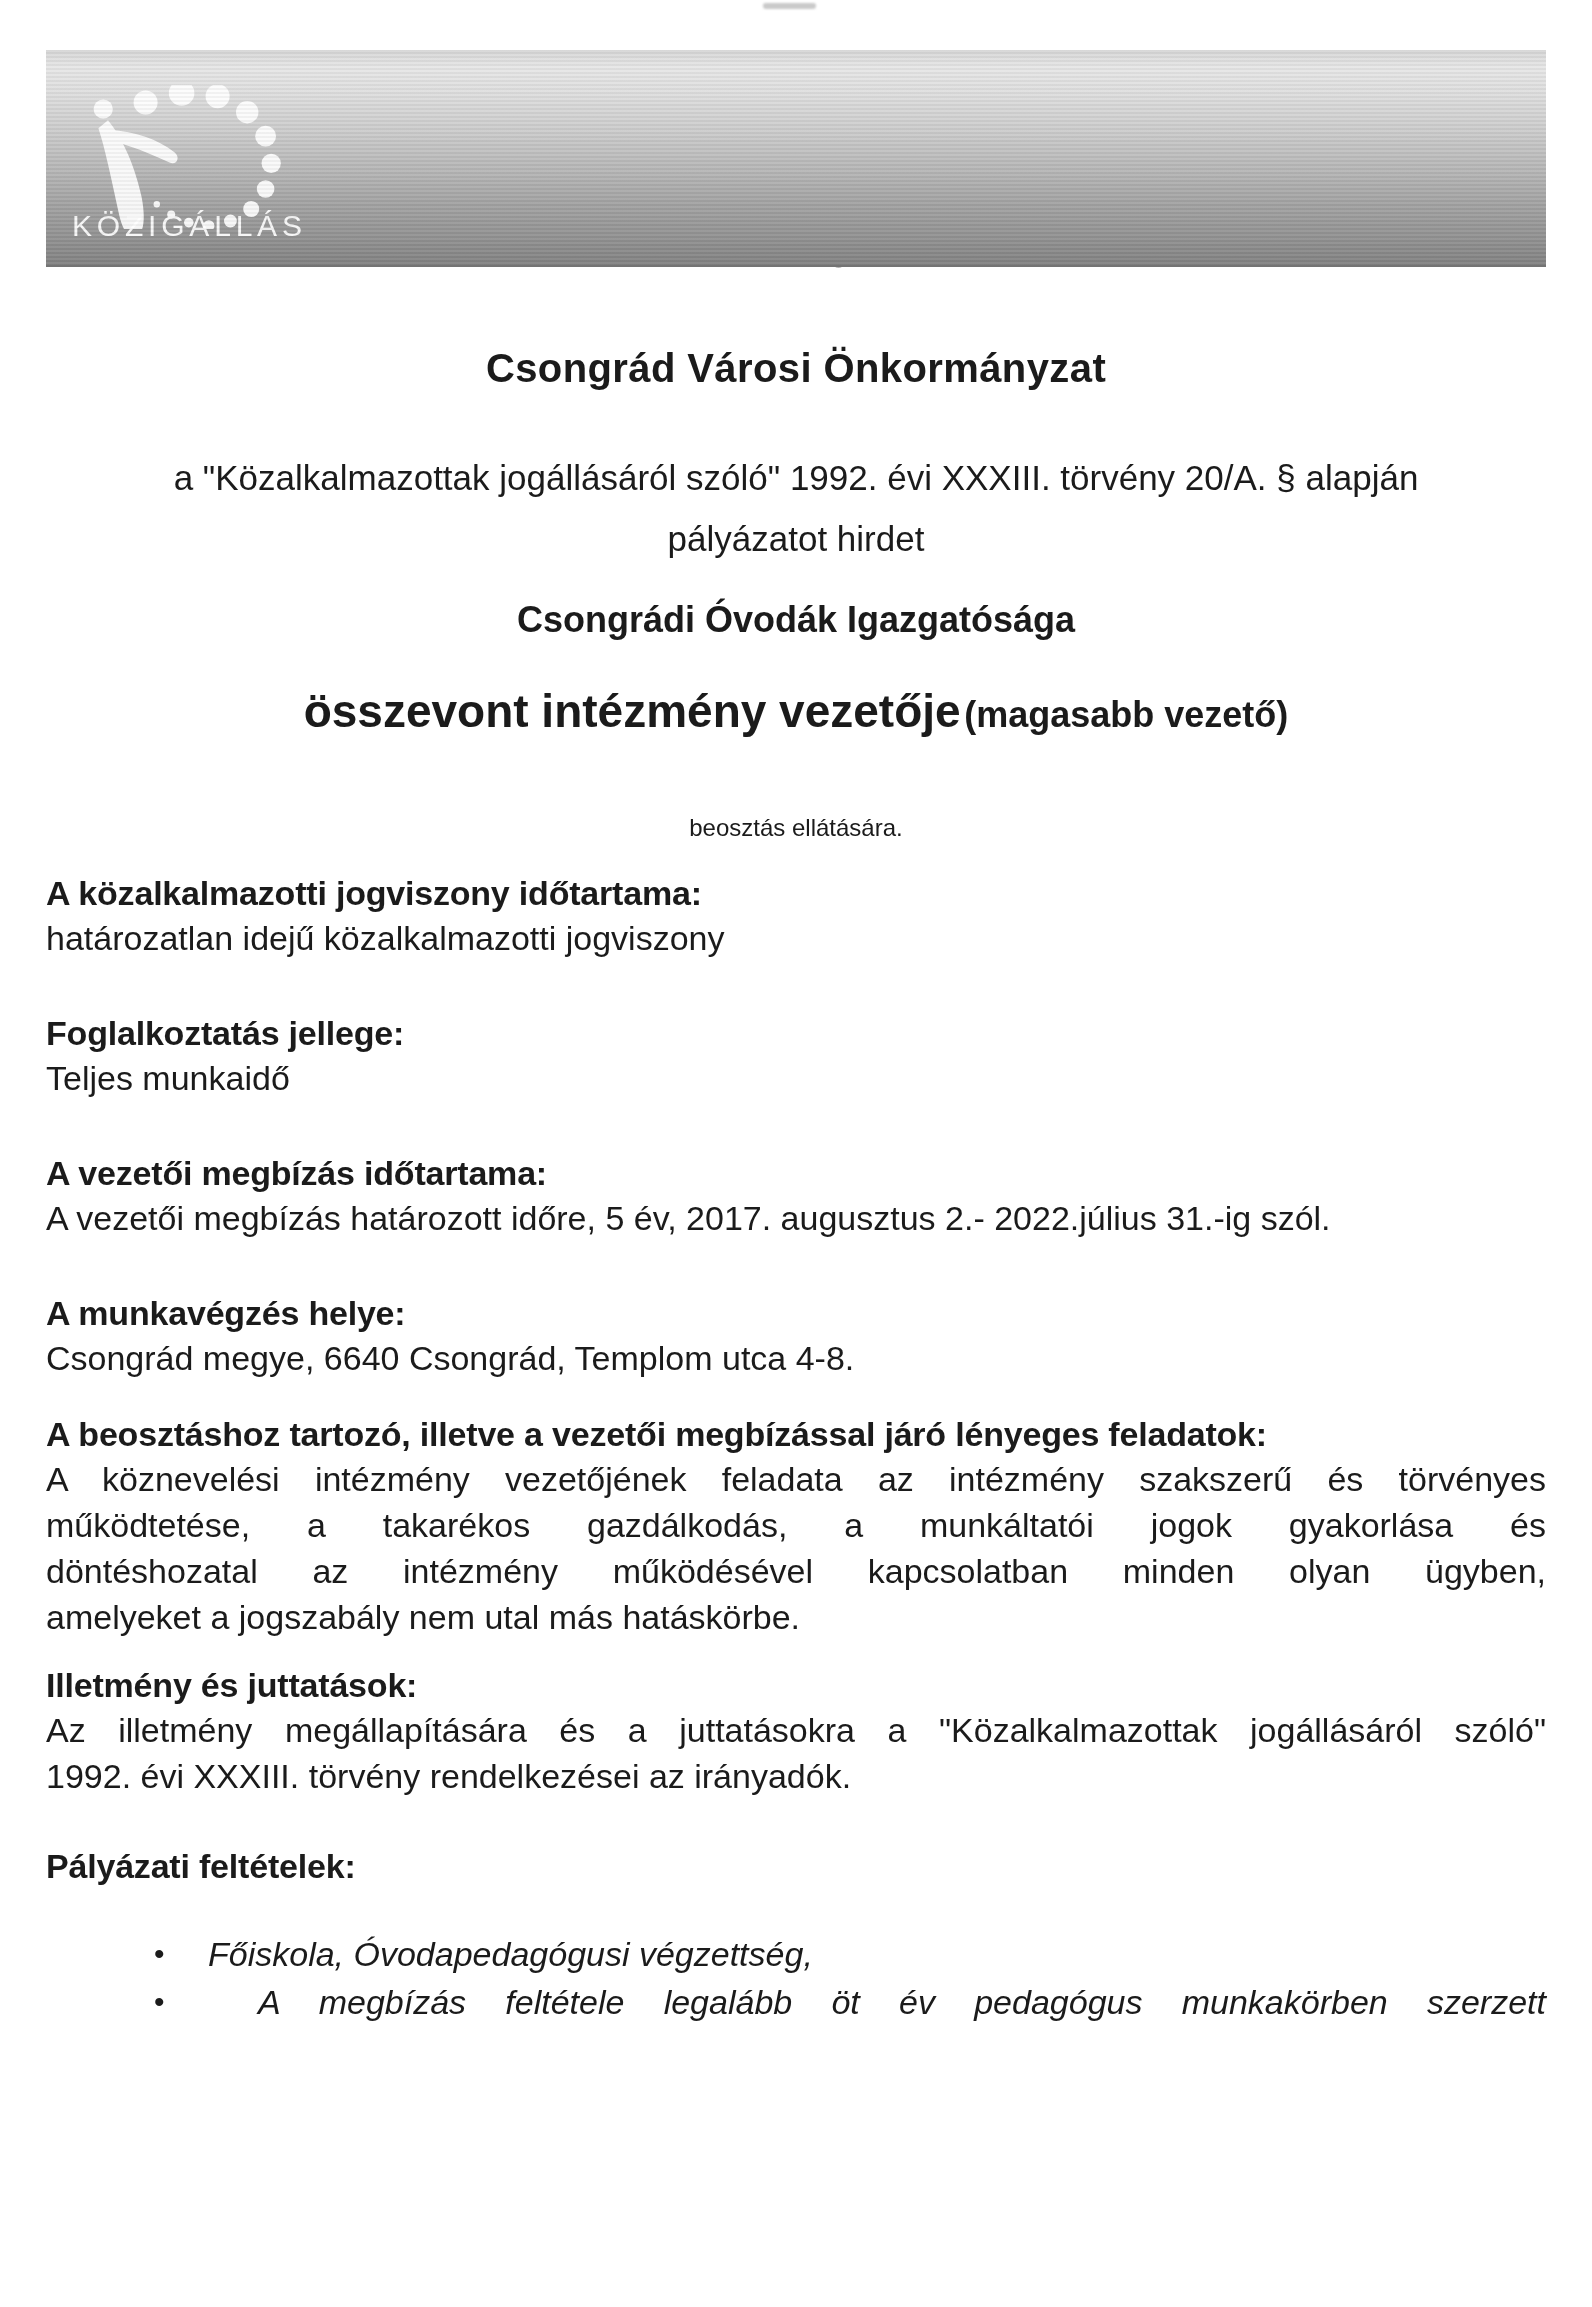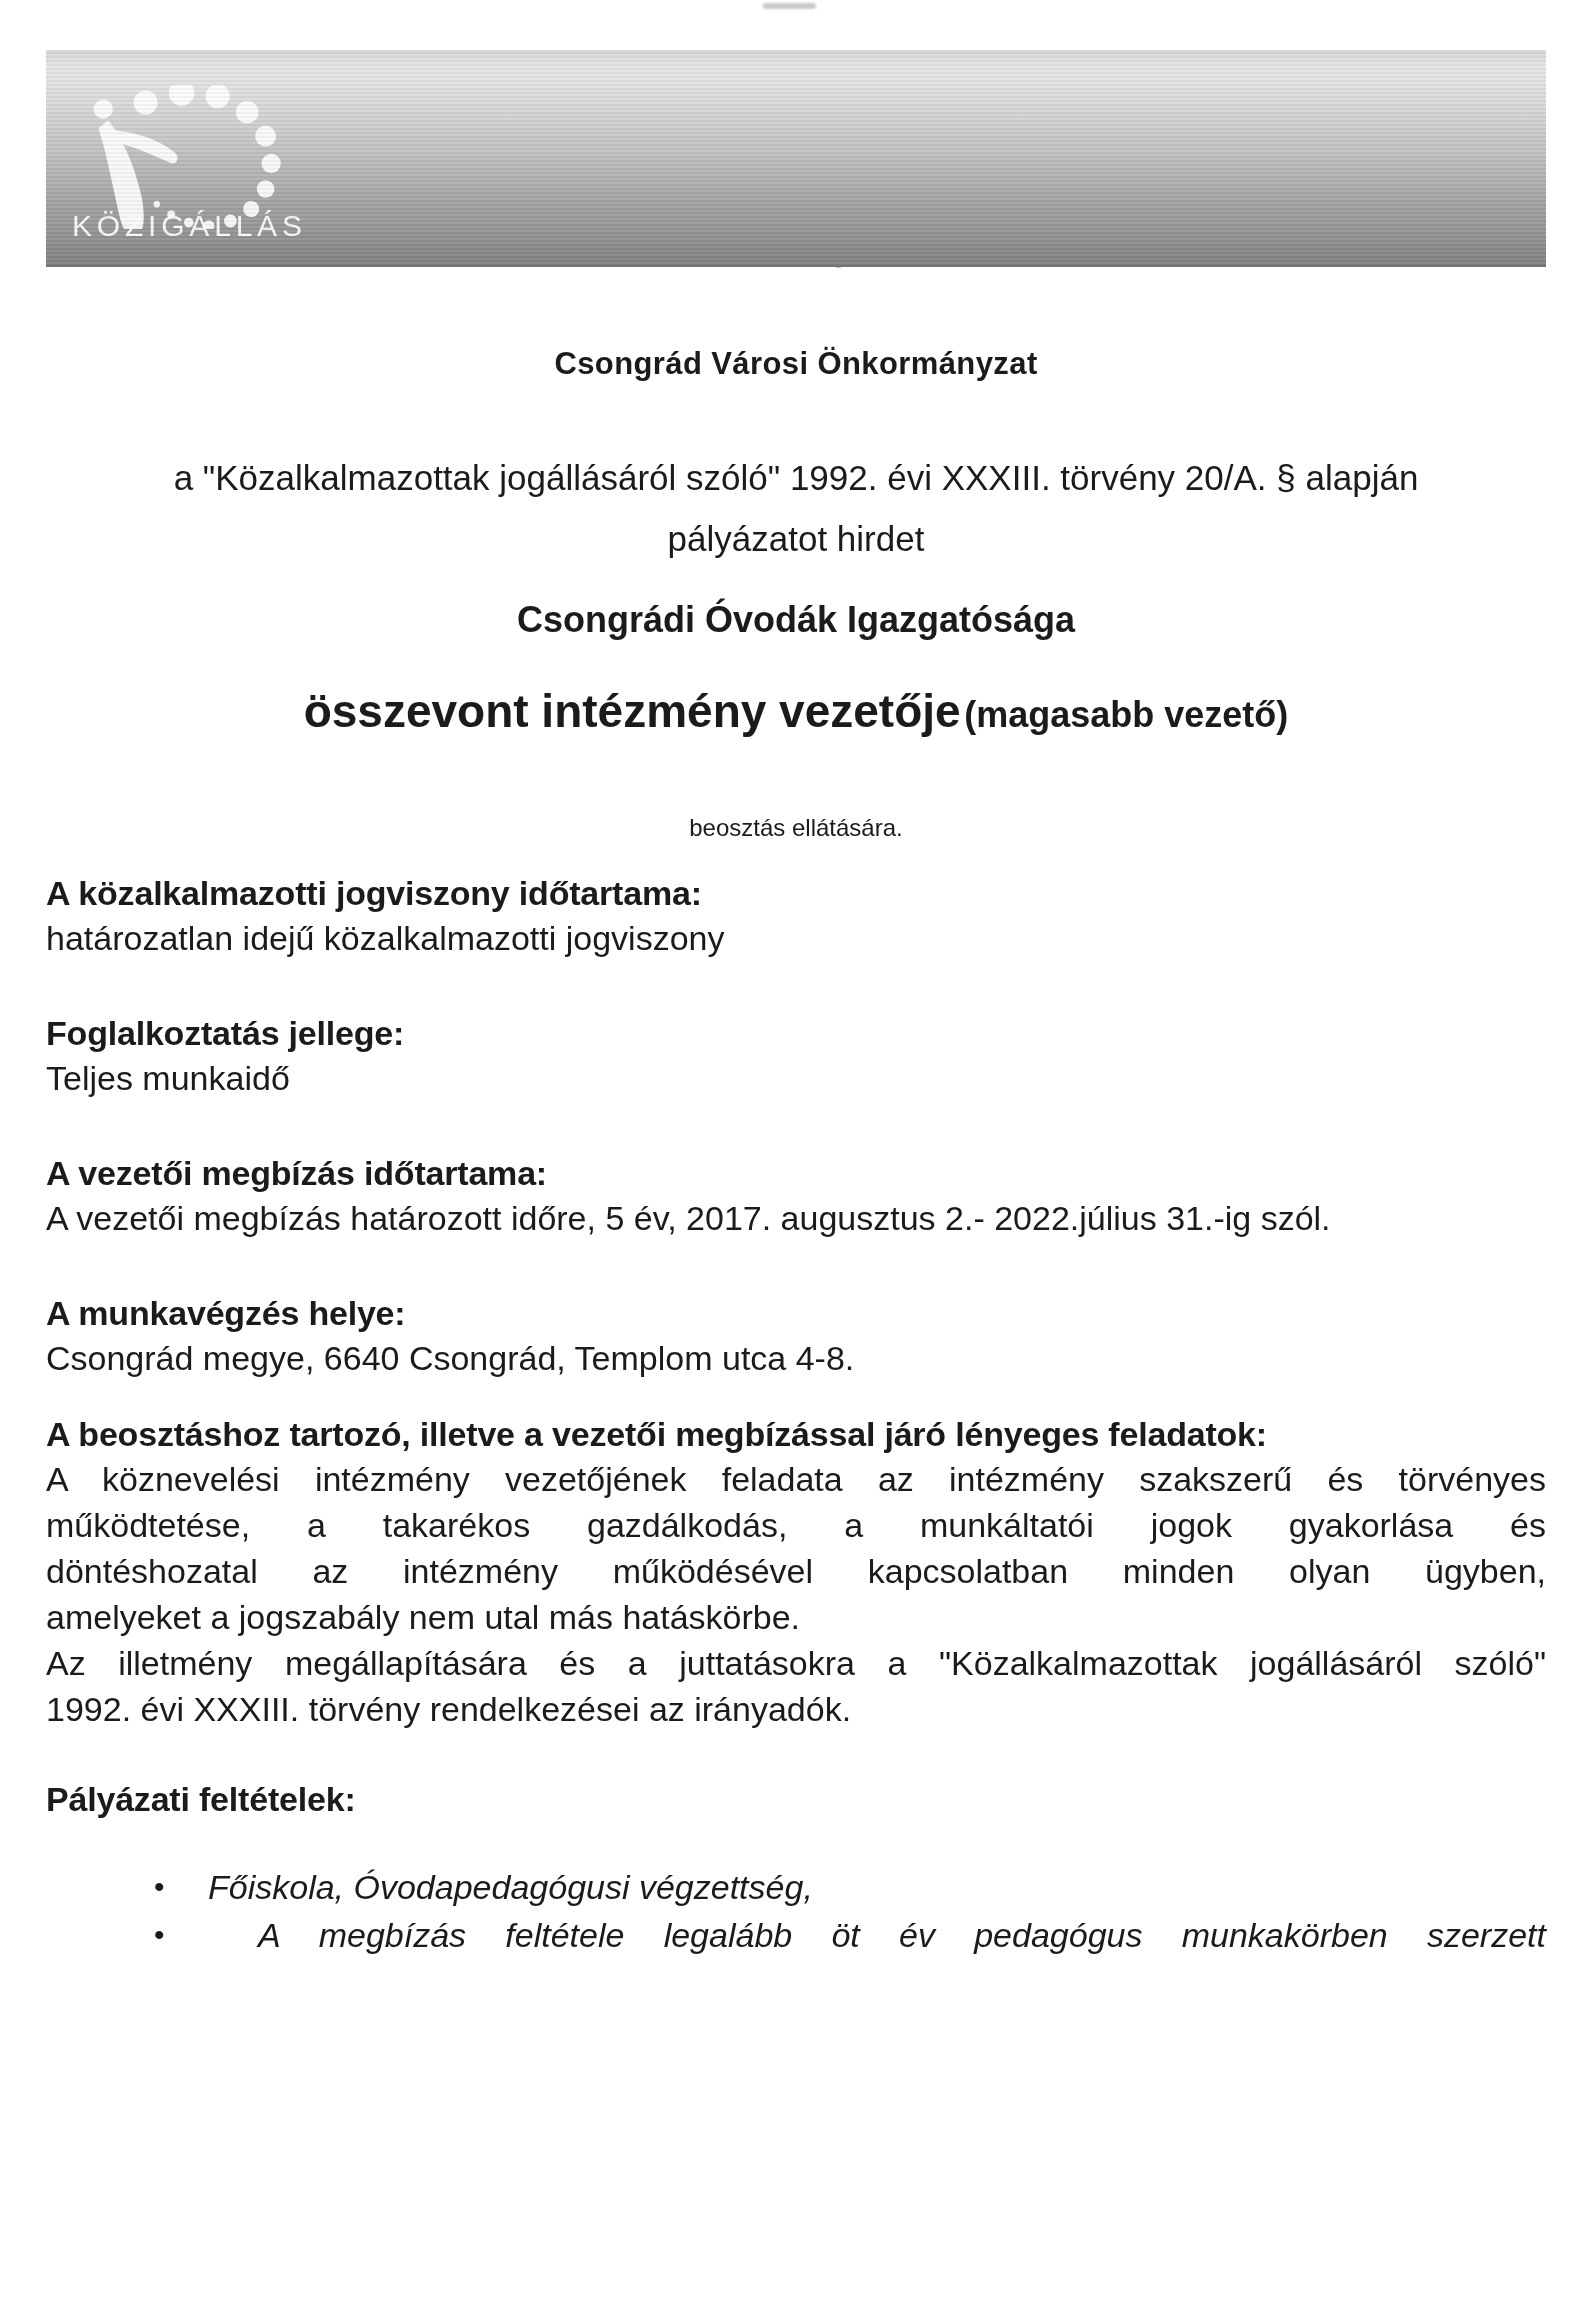--- a/index.html
+++ b/index.html
@@ -38,21 +38,21 @@
   }
   .logo{position:absolute;left:22.4px;top:35px;width:216px;height:144px;}
   .logo svg{display:block;width:100%;height:100%;}
   .logo-label{
     position:absolute;left:26px;top:159px;
     font-size:30px;letter-spacing:4.8px;color:#ffffff;opacity:.93;
     font-weight:400;
   }
   
   .center-line{position:absolute;left:46px;width:1500px;text-align:center;}
-  .org-title{top:346px;font-size:31px;font-weight:700;letter-spacing:0.4px;}
+  .org-title{top:346px;font-size:40px;font-weight:700;letter-spacing:0.4px;}
   .law-line{top:458px;font-size:35px;}
   .announce-line{top:519px;font-size:35px;}
   .institution{top:599px;font-size:36px;font-weight:700;}
   .position-line{top:684px;}
   .position-big{font-size:46px;font-weight:700;text-align:center;}
   .position-small{font-size:36px;font-weight:700;}
   .position-tail{top:814px;font-size:24px;}
   
   .sections{position:absolute;left:46px;top:872px;width:1500px;}
   .sec-h{
@@ -161,20 +161,21 @@
       <div class="section sec-idx-4">
         <div class="sec-h">A beosztáshoz tartozó, illetve a vezetői megbízással járó lényeges feladatok:</div>
         <div class="sec-b">
           <div class="stretch">A köznevelési intézmény vezetőjének feladata az intézmény szakszerű és törvényes</div>
           <div class="stretch">működtetése, a takarékos gazdálkodás, a munkáltatói jogok gyakorlása és</div>
           <div class="stretch">döntéshozatal az intézmény működésével kapcsolatban minden olyan ügyben,</div>
           <div class="">amelyeket a jogszabály nem utal más hatáskörbe.</div>
         </div>
       </div>
       <div class="section sec-idx-5">
+        <div class="sec-h">Illetmény és juttatások:</div>
         <div class="sec-b">
           <div class="stretch">Az illetmény megállapítására és a juttatásokra a "Közalkalmazottak jogállásáról szóló"</div>
           <div class="">1992. évi XXXIII. törvény rendelkezései az irányadók.</div>
         </div>
       </div>
       <div class="section sec-idx-6">
         <div class="sec-h">Pályázati feltételek:</div>
         <div class="bullets">
           <div class="bullet-row">
             <span class="bullet-dot">•</span>

